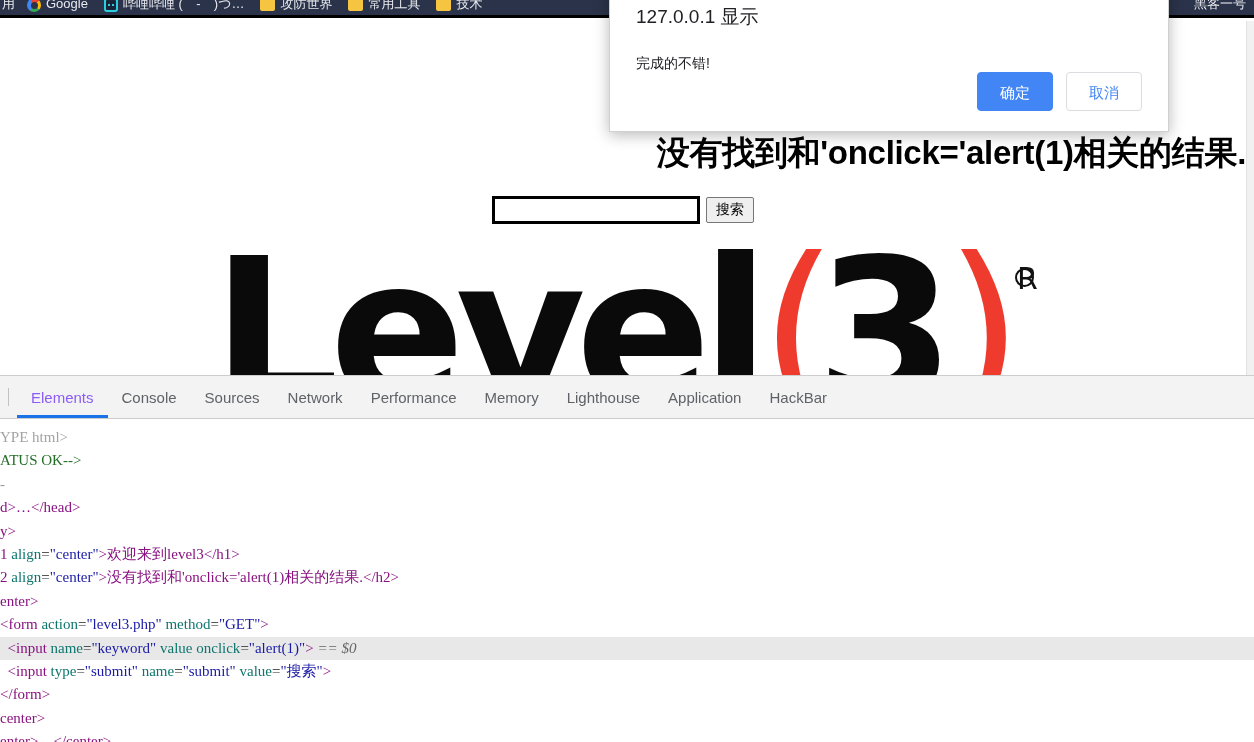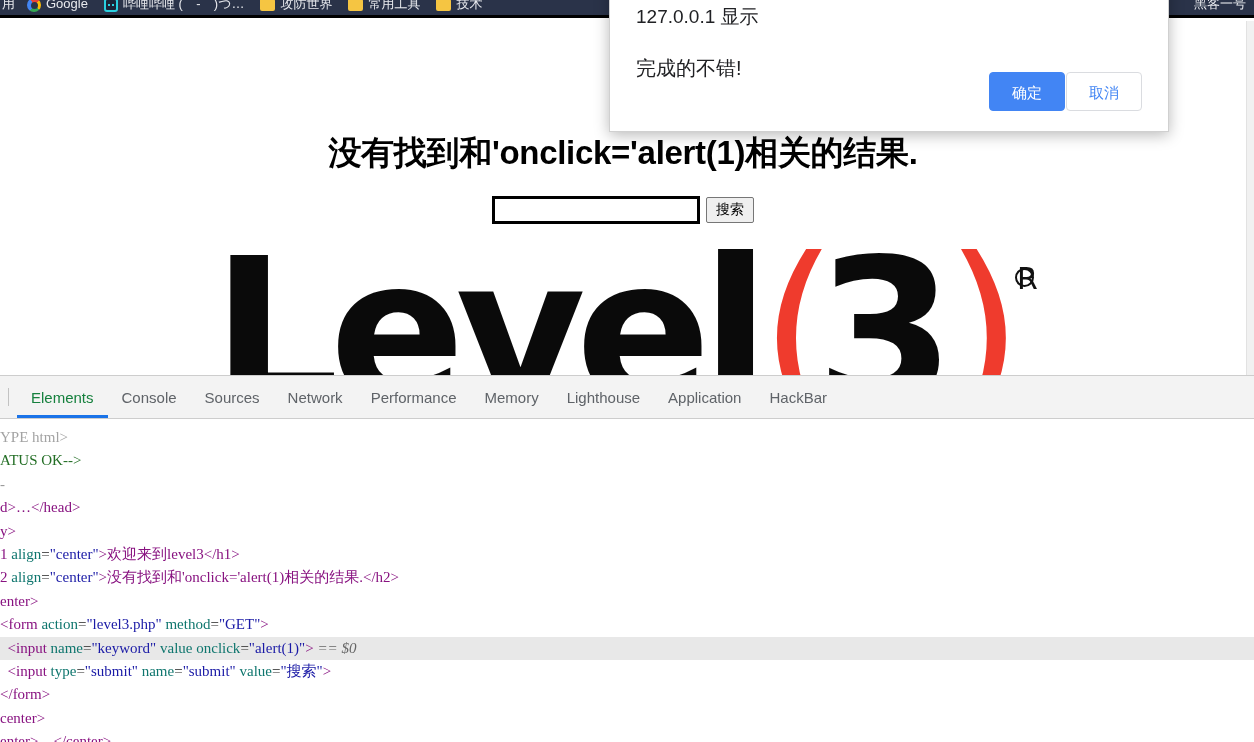--- a/index.html
+++ b/index.html
@@ -63,21 +63,21 @@
   #page-viewport{
     position:absolute;left:0;top:21px;width:1254px;height:354px;
     background:#fff;overflow:hidden;
   }
   #page-scrollbar{
     position:absolute;right:0;top:21px;width:8px;height:354px;
     background:#f1f1f1;border-left:1px solid #e2e2e2;box-sizing:border-box;
   }
   #page-h2{
     position:absolute;left:0;top:110px;width:1246px;
-    text-align:center;
+    text-align:right;
     font-size:33px;font-weight:bold;color:#000;
     letter-spacing:-0.3px;
     white-space:nowrap;
     font-family:"Liberation Sans","DejaVu Sans",sans-serif;
   }
   #search-form{
     position:absolute;left:0;top:175px;width:1246px;
     display:flex;justify-content:center;align-items:center;gap:6px;
   }
   #keyword-input{
@@ -125,25 +125,25 @@
     box-sizing:border-box;
     padding:0 26px;
     z-index:40;
     font-family:"Liberation Sans","DejaVu Sans",sans-serif;
   }
   #dialog-title{
     font-size:19px;color:#202124;margin-top:26px;
     font-weight:normal;
   }
   #dialog-message{
-    font-size:20px;color:#202124;margin-top:25px;
+    font-size:14px;color:#202124;margin-top:25px;
   }
   #dialog-buttons{
     position:absolute;right:26px;bottom:20px;
-    display:flex;gap:1px;align-items:center;
+    display:flex;gap:13px;align-items:center;
   }
   .dlg-btn{
     font-size:15px;border-radius:4px;cursor:pointer;
     padding:0 22px;height:39px;line-height:39px;
     font-family:"Liberation Sans","DejaVu Sans",sans-serif;
     box-sizing:border-box;
   }
   #dialog-ok{background:#4285f4;color:#fff;border:1px solid #4285f4;}
   #dialog-cancel{background:#fff;color:#4285f4;border:1px solid #dadce0;}
 
@@ -160,21 +160,21 @@
   }
   #tab-divider{
     width:1px;height:18px;background:#c2c2c2;margin:0 8px 0 2px;flex:none;
   }
   .dt-tab{
     position:relative;height:41px;line-height:41px;
     padding:0 14px;font-size:15px;color:#5f6368;
     white-space:nowrap;cursor:pointer;
     font-family:"Liberation Sans","DejaVu Sans",sans-serif;
   }
-  .dt-tab.active{color:#15803d;}
+  .dt-tab.active{color:#8b5cf6;}
   .dt-tab.active::after{
     content:"";position:absolute;left:0;right:0;bottom:0;height:3px;
     background:#1a73e8;
   }
   #dom-panel{
     position:relative;height:324px;overflow:hidden;
     background:#fff;
     font-family:"DejaVu Sans Mono","Liberation Mono",monospace;
     font-size:15px;line-height:23.4px;
     padding-top:7px;

